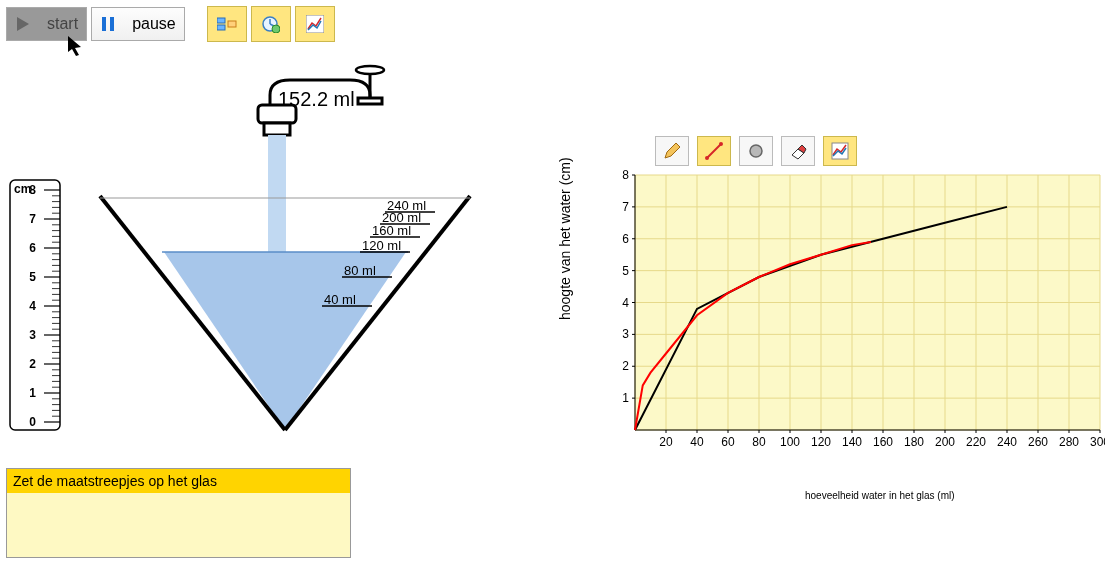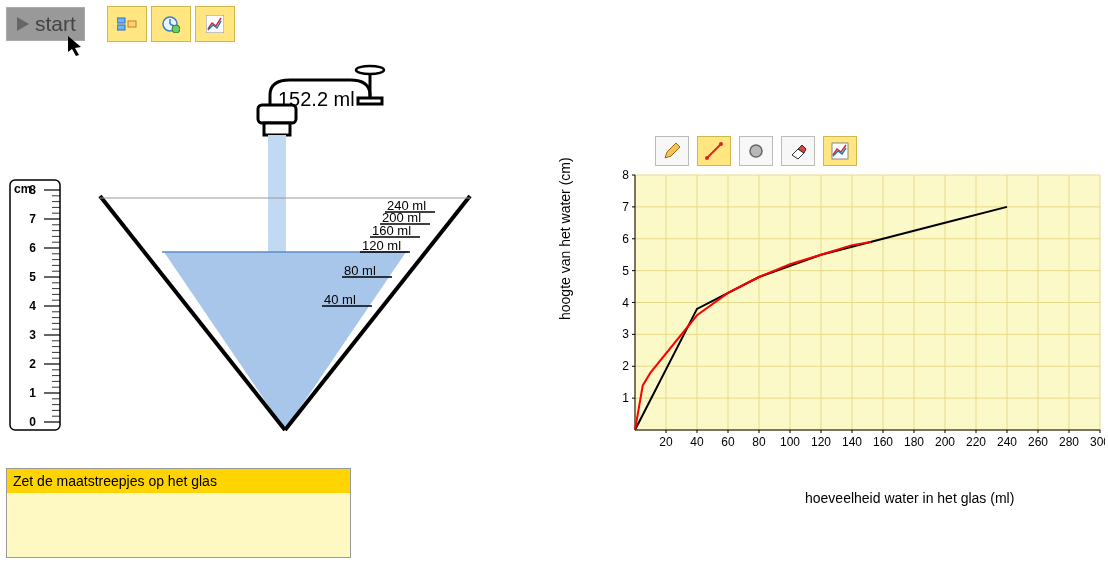--- a/index.html
+++ b/index.html
@@ -14,26 +14,26 @@
     height: 569px;
   }
   .toolbar {
     display: flex;
     gap: 4px;
     align-items: center;
   }
   .btn {
     display: inline-flex;
     align-items: center;
-    gap: 4px;
+    gap: 16px;
     padding: 4px 8px;
     border: 1px solid #aaa;
     background: linear-gradient(#fdfdfd,#f0f0f0);
     cursor: pointer;
-    font-size: 21px;
+    font-size: 16px;
     height: 34px;
   }
   .btn.active {
     background: #999;
     color: #444;
   }
   .btn.icon-only {
     width: 40px;
     height: 36px;
     justify-content: center;
@@ -105,37 +105,44 @@
     position:absolute;
     left: 2px; top: 190px;
     transform: rotate(-90deg);
     transform-origin: left top;
     font-size: 14px;
     white-space: nowrap;
   }
   .axis-x-label {
     position:absolute;
     left: 250px; top: 360px;
-    font-size: 14px;
+    font-size: 10px;
   }
   .cursor-arrow {
     position:absolute;
     left: 68px; top: 36px;
     pointer-events:none;
   }
 </style>
 </head>
 <body>
 
 <div class="toolbar">
   <button class="btn active">
     <svg width="16" height="16">
         <polygon points="2,1 14,8 2,15" fill="#666"></polygon>
       </svg>
     <span>start</span>
+  </button>
+  <button class="btn">
+    <svg width="16" height="16">
+        <rect x="2" y="1" width="4" height="14" fill="#1a6fd6"></rect>
+        <rect x="10" y="1" width="4" height="14" fill="#1a6fd6"></rect>
+      </svg>
+    <span>pause</span>
   </button>
   <span class="gap"></span>
   <button class="btn icon-only">
     <svg width="20" height="16">
         <rect x="0" y="2" width="8" height="5" fill="#6bb5ff" stroke="#2a6db5"></rect>
         <rect x="0" y="9" width="8" height="5" fill="#6bb5ff" stroke="#2a6db5"></rect>
         <rect x="11" y="5" width="8" height="6" fill="#ffd07a" stroke="#c97f1a"></rect>
       </svg>
   </button>
   <button class="btn icon-only">

